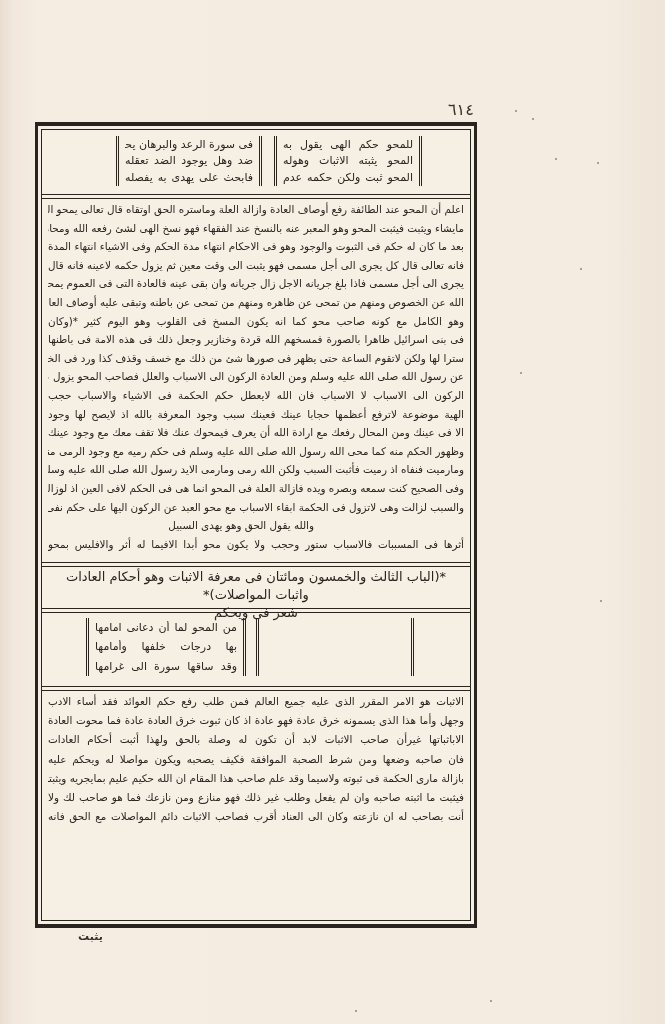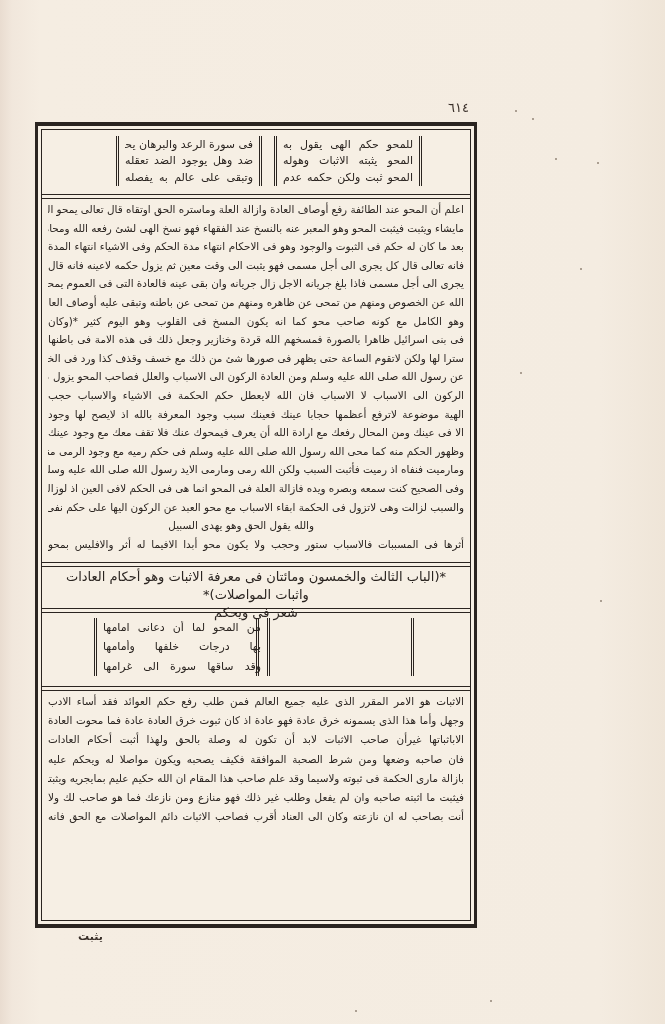--- a/index.html
+++ b/index.html
@@ -10,21 +10,21 @@
     font-family: "DejaVu Sans", sans-serif;
     color: #2a2420;
   }
   .page-bg {
     position: absolute; inset: 0;
     background: linear-gradient(90deg, #e9dcd0 0px, #f1e7dc 12px, #f5ede2 40px, #f4ece1 600px, #efe5d8 665px);
   }
   .speck { position: absolute; width: 2px; height: 2px; background: #6a5a4c; border-radius: 50%; opacity: .7; }
   .page-number {
     position: absolute; left: 448px; top: 100px;
-    font-size: 13px; direction: rtl; letter-spacing: 1px; color: #3a302a;
+    font-size: 16px; direction: rtl; letter-spacing: 1px; color: #3a302a;
   }
   .frame {
     position: absolute; left: 35px; top: 122px; width: 442px; height: 806px;
     border: 3px solid #2a2420;
     border-top-width: 4px; border-bottom-width: 4px;
     box-sizing: border-box;
     background: #f6efe4;
   }
   .inner {
     position: absolute; left: 3px; right: 3px; top: 3px; bottom: 3px;
@@ -76,21 +76,21 @@
 
     <div class="section" style="top:0;height:62px">
       <div class="verse-col" style="left:232px;width:148px;">
         <div class="verse-line">للمحو حكم الهى يقول به</div>
         <div class="verse-line">المحو يثبته الاثبات وهوله</div>
         <div class="verse-line">المحو ثبت ولكن حكمه عدم</div>
       </div>
       <div class="verse-col" style="left:74px;width:146px;">
         <div class="verse-line">فى سورة الرعد والبرهان يحمله</div>
         <div class="verse-line">ضد وهل يوجود الضد تعقله</div>
-        <div class="verse-line">وتبقى على عالم به يفصله</div>
+        <div class="verse-line">فابحث على يهدى به يفصله</div>
       </div>
     </div>
     <div class="rule" style="top:64px"></div>
 
     <div class="prose" style="top:70px">
       <span class="line">اعلم أن المحو عند الطائفة رفع أوصاف العادة وازالة العلة وماستره الحق اوتقاه قال تعالى يمحو الله</span>
       <span class="line">مايشاء ويثبت فيثبت المحو وهو المعبر عنه بالنسخ عند الفقهاء فهو نسخ الهى لشئ رفعه الله ومحاه</span>
       <span class="line">بعد ما كان له حكم فى الثبوت والوجود وهو فى الاحكام انتهاء مدة الحكم وفى الاشياء انتهاء المدة</span>
       <span class="line">فانه تعالى قال كل يجرى الى أجل مسمى فهو يثبت الى وقت معين ثم يزول حكمه لاعينه فانه قال</span>
       <span class="line">يجرى الى أجل مسمى فاذا بلغ جريانه الاجل زال جريانه وان بقى عينه فالعادة التى فى العموم يمحوها</span>
@@ -116,21 +116,21 @@
       <div>شعر فى ويحكم</div>
     </div>
     <div class="rule" style="top:478px"></div>
 
     <div class="section" style="top:482px;height:70px">
       <div class="verse-col" style="left:214px;width:158px;gap:32px;">
         <div class="verse-line">الى حضرة الاثبات أعملت همتى</div>
         <div class="verse-line">فلما أتينا حضرة لم نزل بها</div>
         <div class="verse-line">الى أن تراءت بين سلع وحاجر</div>
       </div>
-      <div class="verse-col" style="left:52px;width:176px;">
+      <div class="verse-col" style="left:44px;width:160px;">
         <div class="verse-line">من المحو لما أن دعانى امامها</div>
         <div class="verse-line">بها درجات خلفها وأمامها</div>
         <div class="verse-line">وقد ساقها سورة الى غرامها</div>
       </div>
     </div>
     <div class="rule" style="top:556px"></div>
 
     <div class="prose" style="top:562px;line-height:19.2px">
       <span class="line">الاثبات هو الامر المقرر الذى عليه جميع العالم فمن طلب رفع حكم العوائد فقد أساء الادب</span>
       <span class="line">وجهل وأما هذا الذى يسمونه خرق عادة فهو عادة اذ كان ثبوت خرق العادة عادة فما محوت العادة</span>

